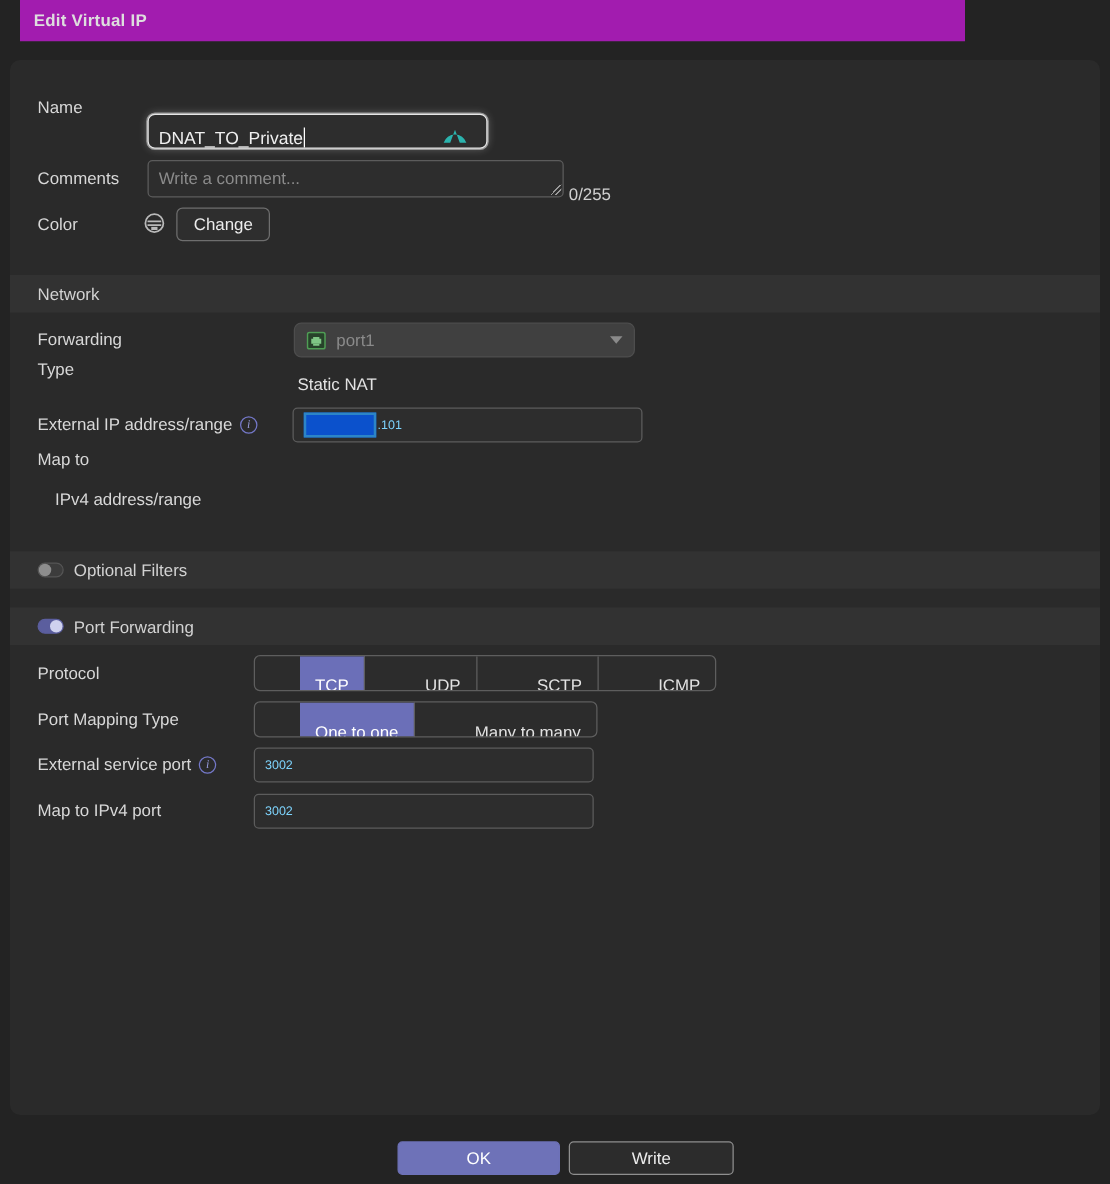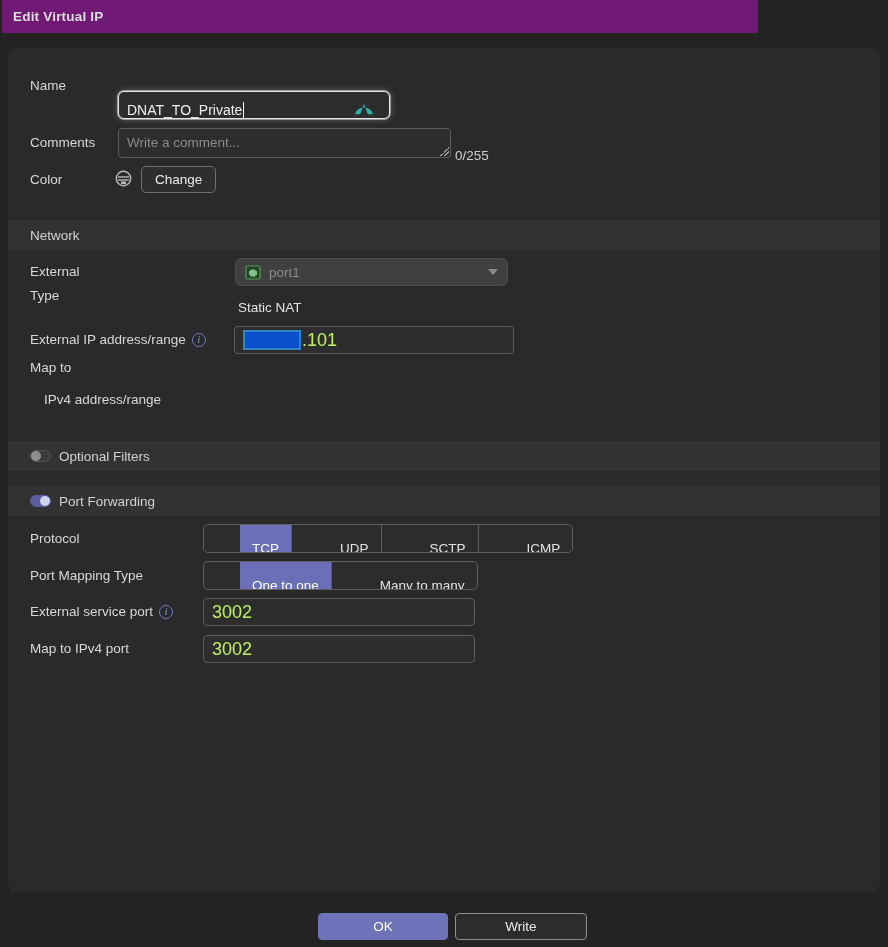--- a/index.html
+++ b/index.html
@@ -6,37 +6,37 @@
   html,body { width:888px; height:947px; }
   body {
     background:#232323;
     font-family:"Liberation Sans", sans-serif;
     color:#d6d6d6;
     position:relative;
     overflow:hidden;
   }
   
   .titlebar {
-    position:absolute; top:0; left:2px; width:756px; height:33px;
-    background:#701a75; display:flex; align-items:center; padding-left:11px;
+    position:absolute; top:0; left:16px; width:756px; height:33px;
+    background:#a21caf; display:flex; align-items:center; padding-left:11px;
   }
   .titlebar .title { font-size:13.5px; font-weight:700; color:#dedede; letter-spacing:.2px; }
 
   
   .panel {
     position:absolute; left:8px; top:48px; width:872px; height:844px;
     background:#2a2a2a; border-radius:8px;
   }
 
   .lbl { font-size:13.5px; color:#d8d8d8; }
 
   
   .tin {
     background:#2d2d2d; border:1px solid #5c5c5c; border-radius:4px;
-    color:#bef264; font-size:18px; font-family:"Liberation Sans", sans-serif;
+    color:#7dd3fc; font-size:10px; font-family:"Liberation Sans", sans-serif;
     padding:0 8px; height:28px;
   }
   input.tin { outline:none; }
 
   
   .name-label { position:absolute; left:22px; top:30px; }
   .name-wrap {
     position:absolute; left:110px; top:43px; width:272px; height:28px;
     background:#2d2d2d; border:1px solid #e6e6e6; border-radius:6px;
     box-shadow:0 0 0 1px rgba(255,255,255,.45), 0 0 7px rgba(255,255,255,.30);
@@ -187,21 +187,21 @@
       <line x1="3" y1="10" x2="14" y2="10" stroke="#b9b9b9" stroke-width="1.4"></line>
       <rect x="6" y="11.5" width="5" height="2.5" fill="#b9b9b9"></rect>
     </svg>
   </span>
   <button class="change-btn">Change</button>
 
   <div class="secbar bar-network">
     <span class="lbl">Network</span>
   </div>
 
-  <span class="lbl iface-label">External</span>
+  <span class="lbl iface-label">Forwarding</span>
   <div class="iface-select">
     <span class="port-icon">
       <svg width="16" height="15" viewBox="0 0 16 15">
         <rect x="1" y="1" width="14" height="13" rx="1.5" fill="#27422a" stroke="#4f9e55" stroke-width="1.2"></rect>
         <path d="M4 10 V6 h1.5 V4.5 h5 V6 H12 v4 Z" fill="#7fc685"></path>
         <rect x="5.5" y="10" width="5" height="1.6" fill="#7fc685"></rect>
       </svg>
     </span>
     <span>port1</span>
     <span class="dd-caret"></span>

